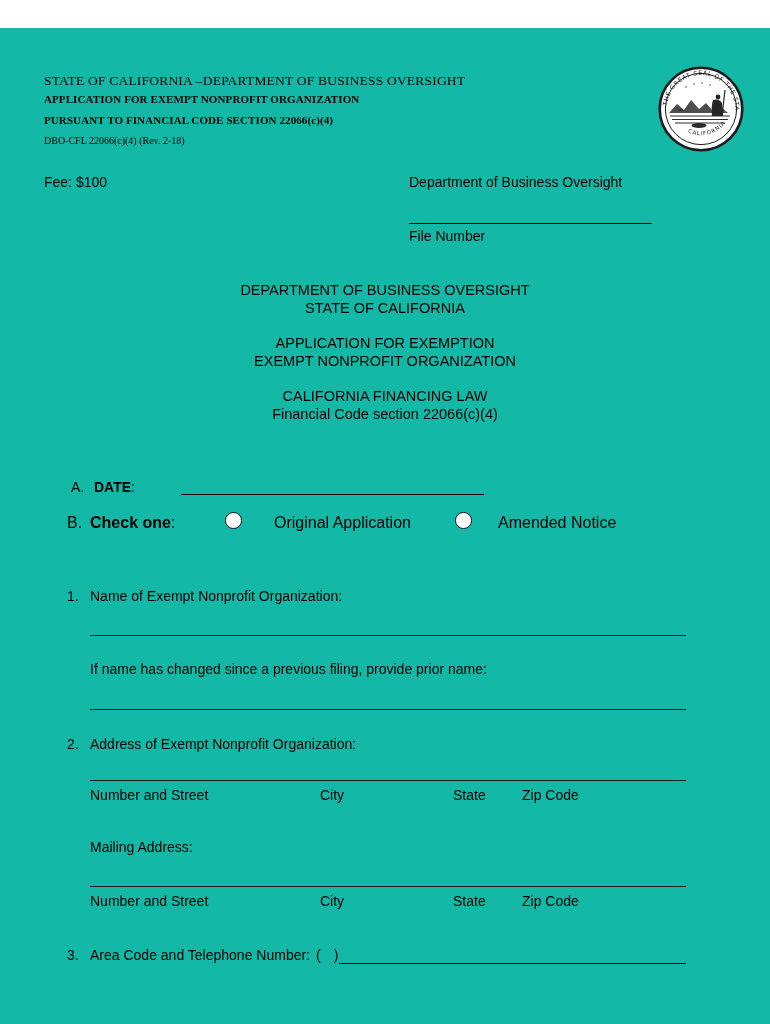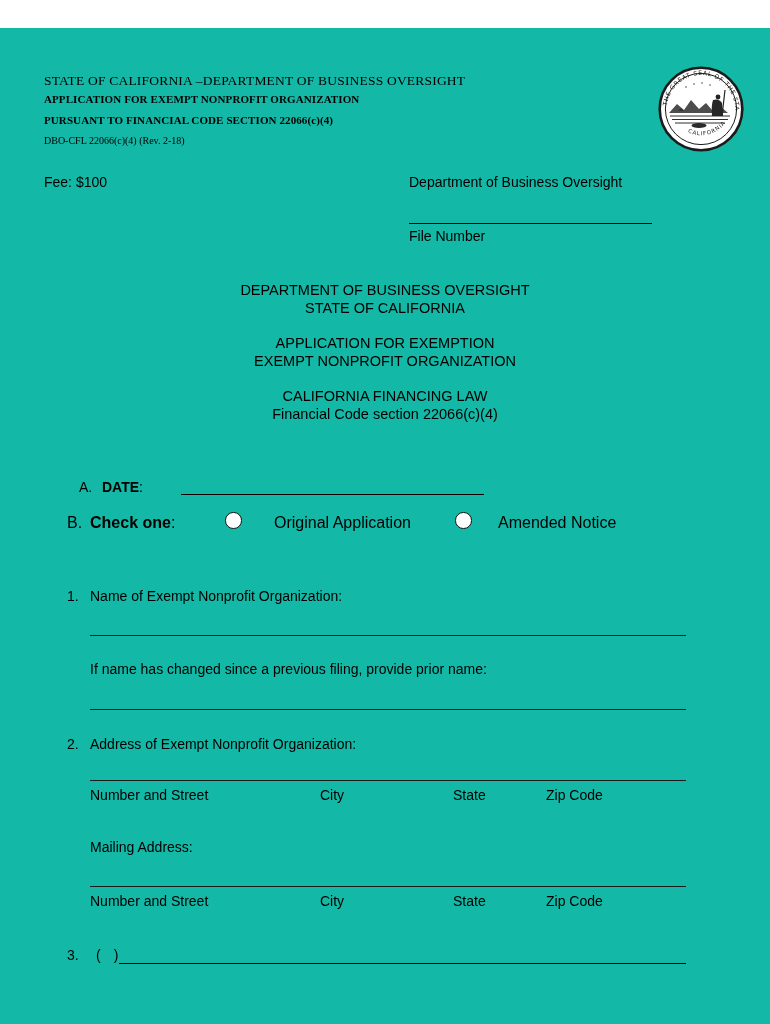--- a/index.html
+++ b/index.html
@@ -45,21 +45,21 @@
   .opt-1 { position: absolute; left: 207px; top: 0; }
   .opt-2 { position: absolute; left: 431px; top: 0; }
 
   .rule { position: absolute; left: 90px; width: 596px; border-bottom: 1.5px solid #1a1a1a; }
 
   .captions { position: absolute; left: 90px; width: 620px; font-size: 14px; }
   .captions span { position: absolute; top: 0; white-space: nowrap; }
   .cap-street { left: 0; }
   .cap-city   { left: 230px; }
   .cap-state  { left: 363px; }
-  .cap-zip    { left: 456px; text-align: center; }
+  .cap-zip    { left: 432px; text-align: center; }
 
   .sub-label { position: absolute; left: 90px; font-size: 14px; }
 
   .row-phone { position: absolute; left: 67px; top: 918px; width: 619px; display: flex; align-items: flex-end; font-size: 14px; line-height: 17px; }
   .row-phone .paren-open { margin-left: 6px; }
   .row-phone .area-gap { display: inline-block; width: 13px; height: 14px; }
   .phone-rule { flex: 1; border-bottom: 1.4px solid #000; height: 17px; margin-left: 1px; }
 </style>
 </head>
 <body>
@@ -118,21 +118,21 @@
     <div class="title-group">
       <div>APPLICATION FOR EXEMPTION</div>
       <div>EXEMPT NONPROFIT ORGANIZATION</div>
     </div>
     <div class="title-group">
       <div>CALIFORNIA FINANCING LAW</div>
       <div>Financial Code section 22066(c)(4)</div>
     </div>
   </div>
 
-  <div class="item" style="left:79px; top:450px;">
+  <div class="item" style="left:71px; top:450px;">
     <span class="pfx">A.</span><span class="b">DATE</span><span>:</span>
   </div>
   <div class="date-rule"></div>
 
   <div class="row-b">
     <span class="lbl"><span class="pfx">B.</span><span class="b">Check one</span><span>:</span></span>
     <span class="radio radio-1"></span>
     <span class="opt-1">Original Application</span>
     <span class="radio radio-2"></span>
     <span class="opt-2">Amended Notice</span>
@@ -160,19 +160,20 @@
   <div class="rule" style="top:842px; height:16px;"></div>
   <div class="captions" style="top:865px;">
     <span class="cap-street">Number and Street</span>
     <span class="cap-city">City</span>
     <span class="cap-state">State</span>
     <span class="cap-zip">Zip Code</span>
   </div>
 
   <div class="row-phone">
     <span class="pfx">3.</span>
+      <span>Area Code and Telephone Number:</span>
       <span class="paren-open">(</span>
       <span class="area-gap"></span>
       <span>)</span>
     <span class="phone-rule"></span>
   </div>
 
 </div>
 
 </body></html>

